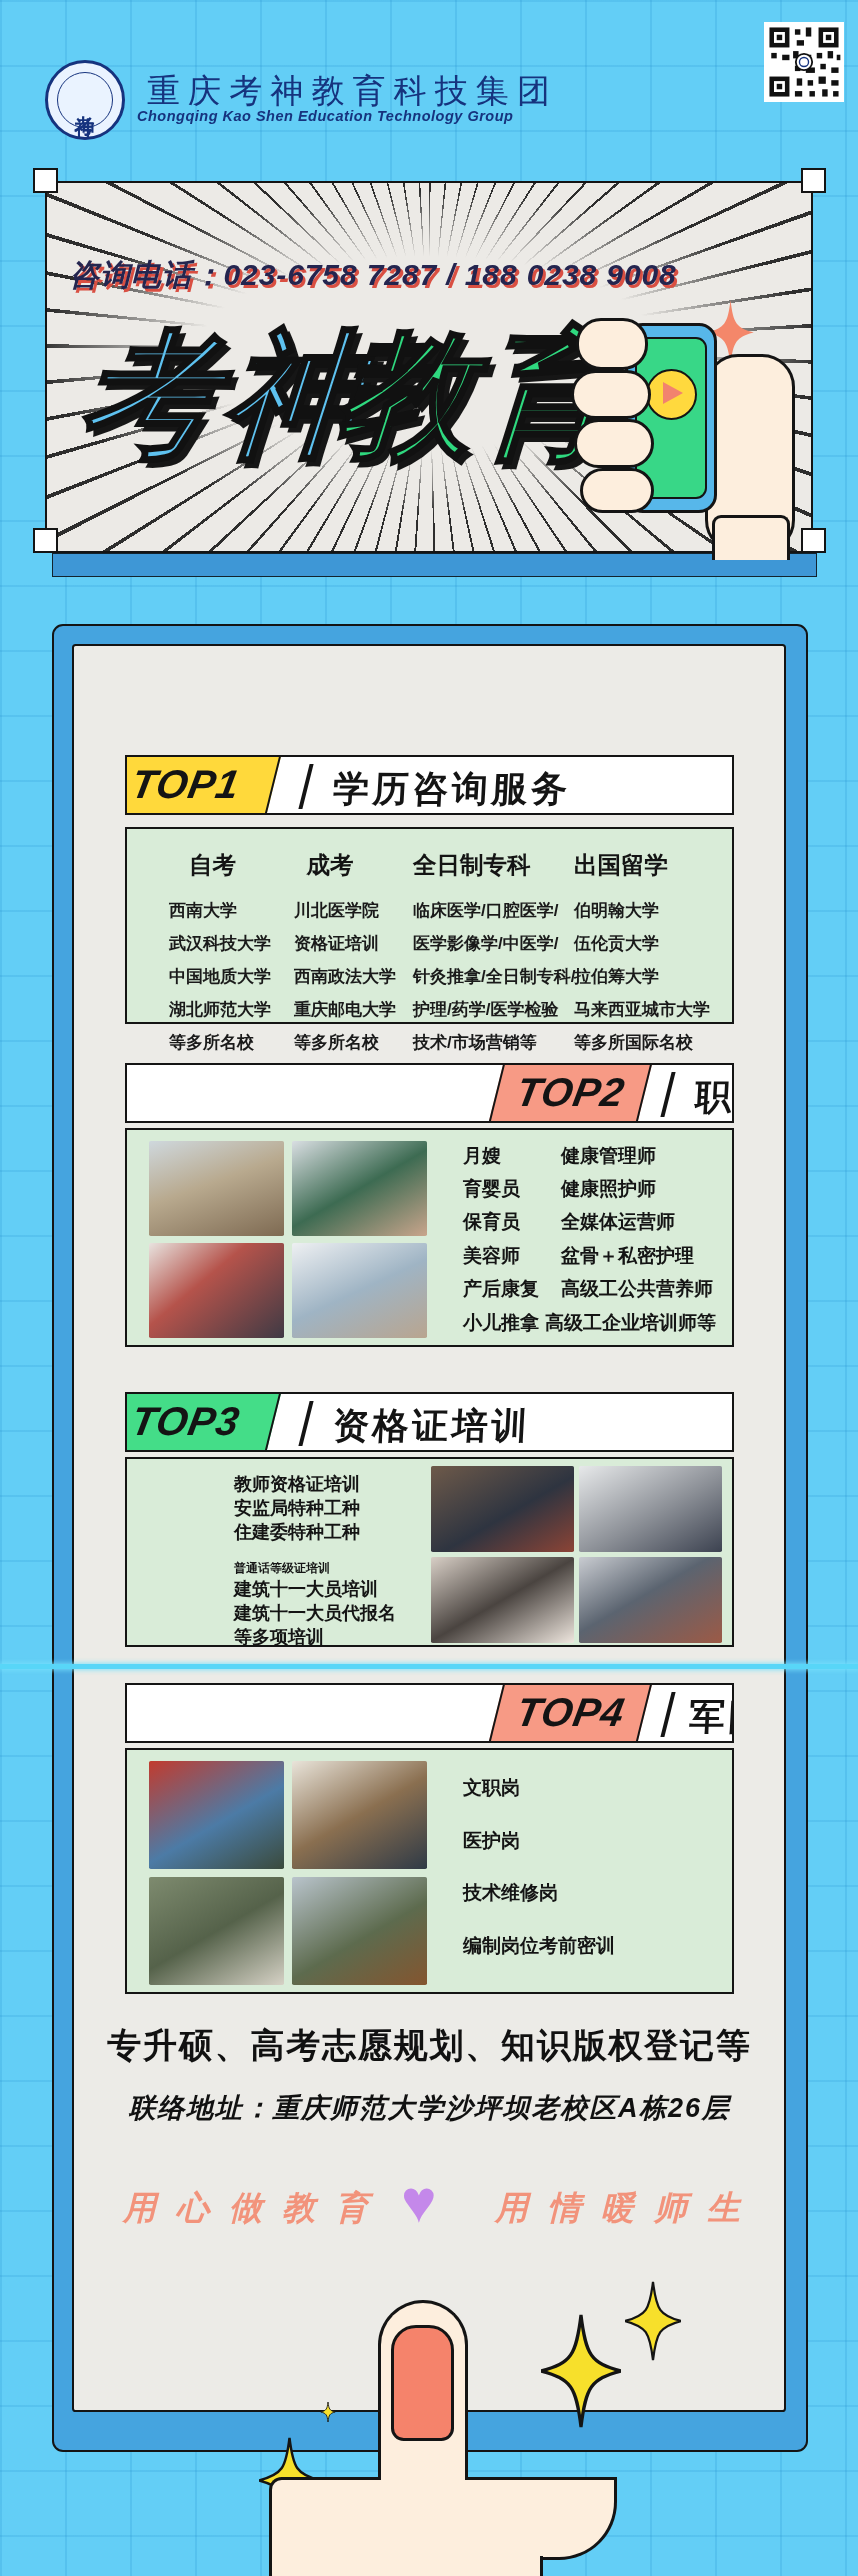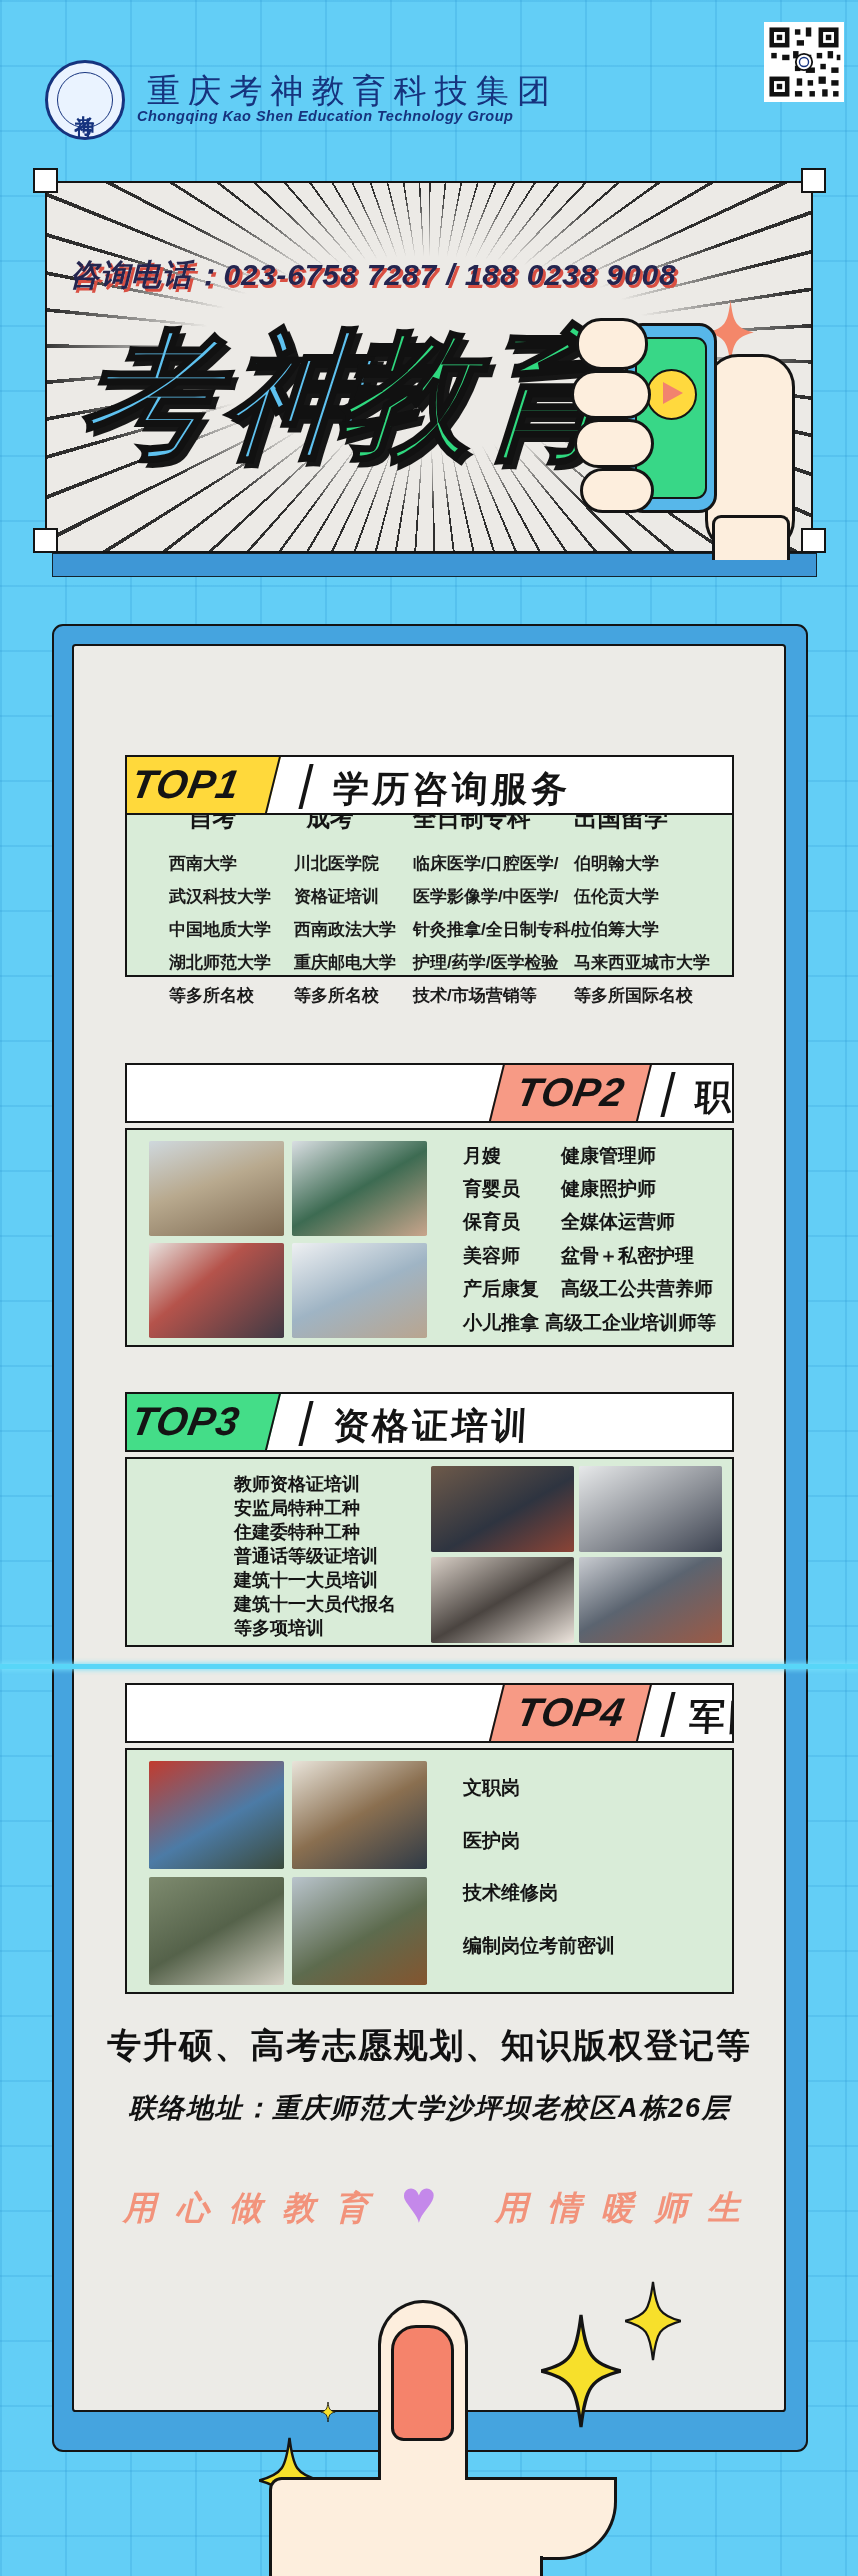--- a/index.html
+++ b/index.html
@@ -205,21 +205,21 @@
   <div class="abs cardinner"></div>
   <div class="abs foldline"></div>
 
   <div class="abs bar" style="top:755px;">
     <div class="badge left" style="background:#ffd93b;">
       <span>TOP1</span>
     </div>
     <div class="slashsep" style="left:177px;"></div>
     <div class="bartitle" style="left:206px;">学历咨询服务</div>
   </div>
-  <div class="abs gbox" style="top:780px; height:197px;">
+  <div class="abs gbox" style="top:827px; height:197px;">
     <div style="display:flex; padding:20px 22px 0 42px; gap:0;">
       <div style="width:152px;">
         <div class="colhead" style="padding-left:20px;">自考</div>
         <div class="colitem">西南大学</div>
         <div class="colitem">武汉科技大学</div>
         <div class="colitem">中国地质大学</div>
         <div class="colitem">湖北师范大学</div>
         <div class="colitem">等多所名校</div>
       </div>
       <div style="width:145px;">
@@ -296,21 +296,21 @@
       <span>TOP3</span>
     </div>
     <div class="slashsep" style="left:177px;"></div>
     <div class="bartitle" style="left:206px;">资格证培训</div>
   </div>
   <div class="abs gbox" style="top:1457px; height:190px;">
     <div style="position:absolute; left:107px; top:12.7px; width:190px; height:165px; display:flex; flex-direction:column; justify-content:space-between;">
       <div class="joblist" style="font-size:18px;">教师资格证培训</div>
       <div class="joblist" style="font-size:18px;">安监局特种工种</div>
       <div class="joblist" style="font-size:18px;">住建委特种工种</div>
-      <div class="joblist" style="font-size:18px;">普通话等级证培训</div>
+      <div class="joblist" style="font-size:12px;margin-top:16px;">普通话等级证培训</div>
       <div class="joblist" style="font-size:18px;">建筑十一大员培训</div>
       <div class="joblist" style="font-size:18px;">建筑十一大员代报名</div>
       <div class="joblist" style="font-size:18px;">等多项培训</div>
     </div>
     <div style="position:absolute; left:304px; top:7.2px; width:291px; height:177px; display:grid; grid-template-columns:1fr 1fr; grid-template-rows:1fr 1fr; gap:5.4px;">
       <div class="photo" style="background:linear-gradient(150deg,#6e5a4a 0%,#2e3440 55%,#8c4436 100%);"></div>
       <div class="photo" style="background:linear-gradient(150deg,#e7e9ea 0%,#8b8f96 55%,#3c4250 100%);"></div>
       <div class="photo" style="background:linear-gradient(150deg,#d8cfc6 0%,#4a4440 50%,#efe7df 100%);"></div>
       <div class="photo" style="background:linear-gradient(150deg,#c9ccd1 0%,#5b6470 45%,#9c5a46 100%);"></div>
     </div>

